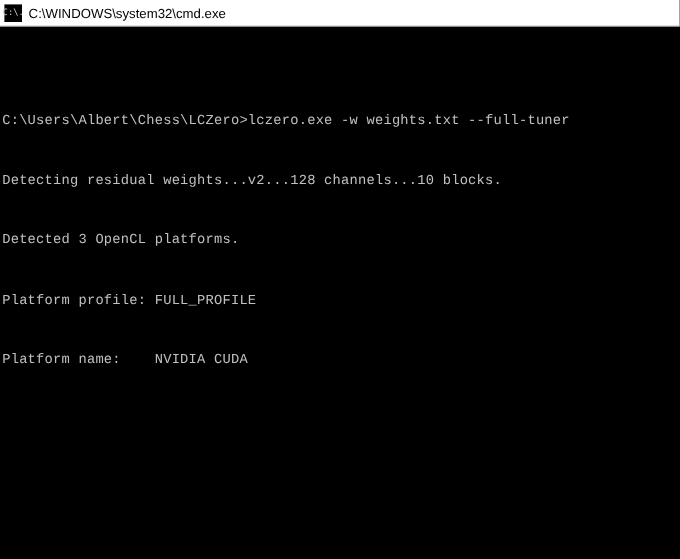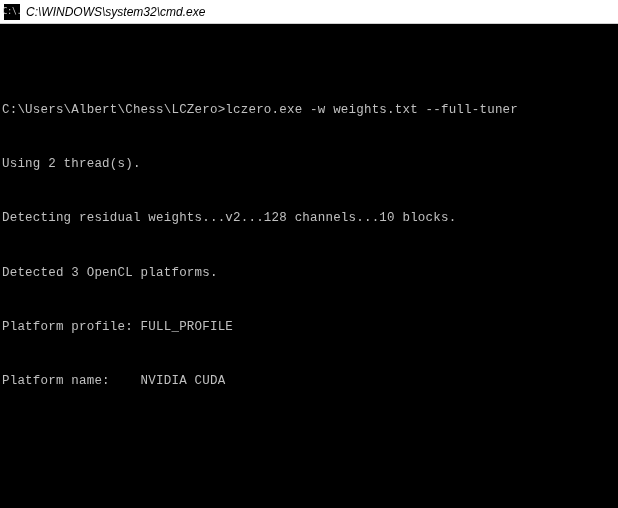--- a/index.html
+++ b/index.html
@@ -32,21 +32,20 @@
     .titlebar .cmd-icon-inner {
       color: #ccc;
       font-size: 8px;
       font-family: Consolas, monospace;
       line-height: 1;
     }
     .titlebar .title-text {
       font-family: 'Segoe UI', Tahoma, sans-serif;
       font-size: 12px;
       color: #000;
-      font-style: italic;
     }
     .terminal {
       padding: 4px 2px 2px 2px;
       color: #c0c0c0;
       line-height: 1.45;
       white-space: pre;
       letter-spacing: 0.2px;
     }
     .line { display: block; }
   </style>
@@ -56,21 +55,20 @@
 <div class="titlebar">
   <div class="cmd-icon">
     <span class="cmd-icon-inner">C:\.</span>
   </div>
   <span class="title-text">C:\WINDOWS\system32\cmd.exe</span>
 </div>
 
 <div class="terminal">
   <span class="line"></span>
   <span class="line">C:\Users\Albert\Chess\LCZero&gt;lczero.exe -w weights.txt --full-tuner</span>
-  <span class="line">Using 2 thread(s).</span>
   <span class="line">Detecting residual weights...v2...128 channels...10 blocks.</span>
   <span class="line">Detected 3 OpenCL platforms.</span>
   <span class="line">Platform profile: FULL_PROFILE</span>
   <span class="line">Platform name:    NVIDIA CUDA</span>
   
   
   
   
   
   

